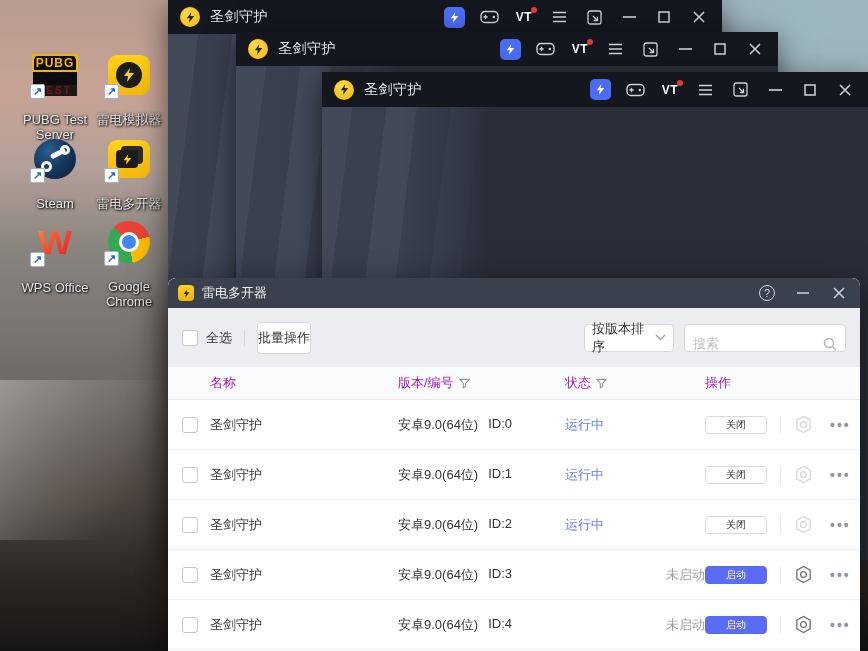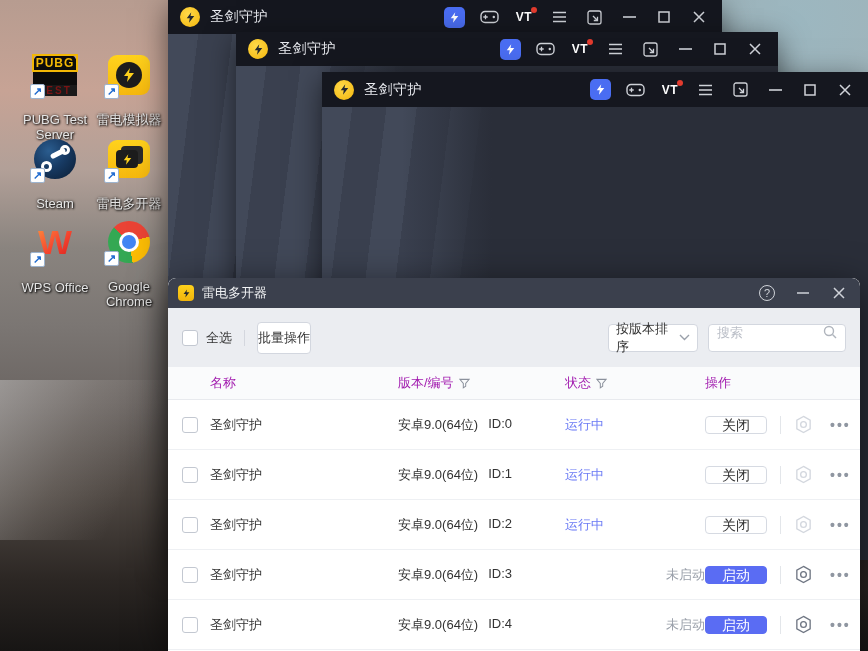--- a/index.html
+++ b/index.html
@@ -72,34 +72,34 @@
   .toolbar { height:59px; background:#ebedf1; display:flex; align-items:center; padding:0 14px; }
   .checkbox { width:16px; height:16px; background:#fff; border:1.5px solid #c3c8d1; border-radius:3px; flex:0 0 auto; }
   .toolbar .lbl { font-size:13px; color:#333; margin-left:8px; }
   .v-div { width:1px; height:16px; background:#d4d7de; margin:0 12px; }
   .btn-plain { background:#fff; border:1px solid #d3d7df; border-radius:4px; font-size:13px; color:#333;
     padding:6px 0; font-family:inherit; }
   .toolbar-right { margin-left:auto; display:flex; align-items:center; }
   .select { width:90px; height:28px; background:#fff; border:1px solid #d3d7df; border-radius:4px;
     display:flex; align-items:center; padding:0 7px; font-size:13px; color:#333; }
   .select .sel-label { flex:1; }
-  .search { width:138px; height:28px; background:#fff; border:1px solid #d3d7df; border-radius:4px;
-    display:flex; align-items:flex-start; padding:0 8px; margin-left:10px; }
+  .search { width:162px; height:28px; background:#fff; border:1px solid #d3d7df; border-radius:4px;
+    display:flex; align-items:flex-end; padding:0 8px; margin-left:10px; }
   .search input { border:none; outline:none; flex:1; min-width:0; font-size:13px; color:#333; font-family:inherit; background:transparent; }
   .search input::placeholder { color:#b9bdc6; }
 
   .grid-row { display:grid; grid-template-columns:28px 188px 167px 140px 1fr; align-items:center; padding-left:14px; }
   .thead { height:33px; background:#fafbfc; border-bottom:1px solid #e8eaee; font-size:13px; color:#a21caf; }
   .th { display:flex; align-items:center; gap:5px; }
   .row { height:50px; background:#fff; border-bottom:1px solid #eef0f3; font-size:13px; color:#333; }
   .cell-version { display:flex; gap:10px; }
   .status-running { color:var(--running,#6a7af5); }
   .status-stopped { color:var(--stopped,#9aa0aa);text-align:right; }
   .ops { display:flex; align-items:center; }
-  .act-btn { width:62px; height:18px; border-radius:4px; font-size:14px; font-family:inherit; }
+  .act-btn { width:62px; height:18px; border-radius:4px; font-size:10px; font-family:inherit; }
   .act-close { background:#fff; border:1px solid #d6dae2; color:#333; }
   .act-start { background:var(--accent,#5a6cf3); border:1px solid var(--accent,#5a6cf3); color:#fff; }
   .ops .v-div { margin:0 13px; height:18px; background:#e3e6ea; }
   .gear { width:19px; height:19px; }
   .gear.dim { color:#d3d7de; } .gear.on { color:#6f7683; }
   .dots { margin-left:17px; letter-spacing:2px; color:#8f96a1; font-weight:bold; font-size:14px; line-height:10px; }
 
   svg { display:block; }
 </style>
 </head>

